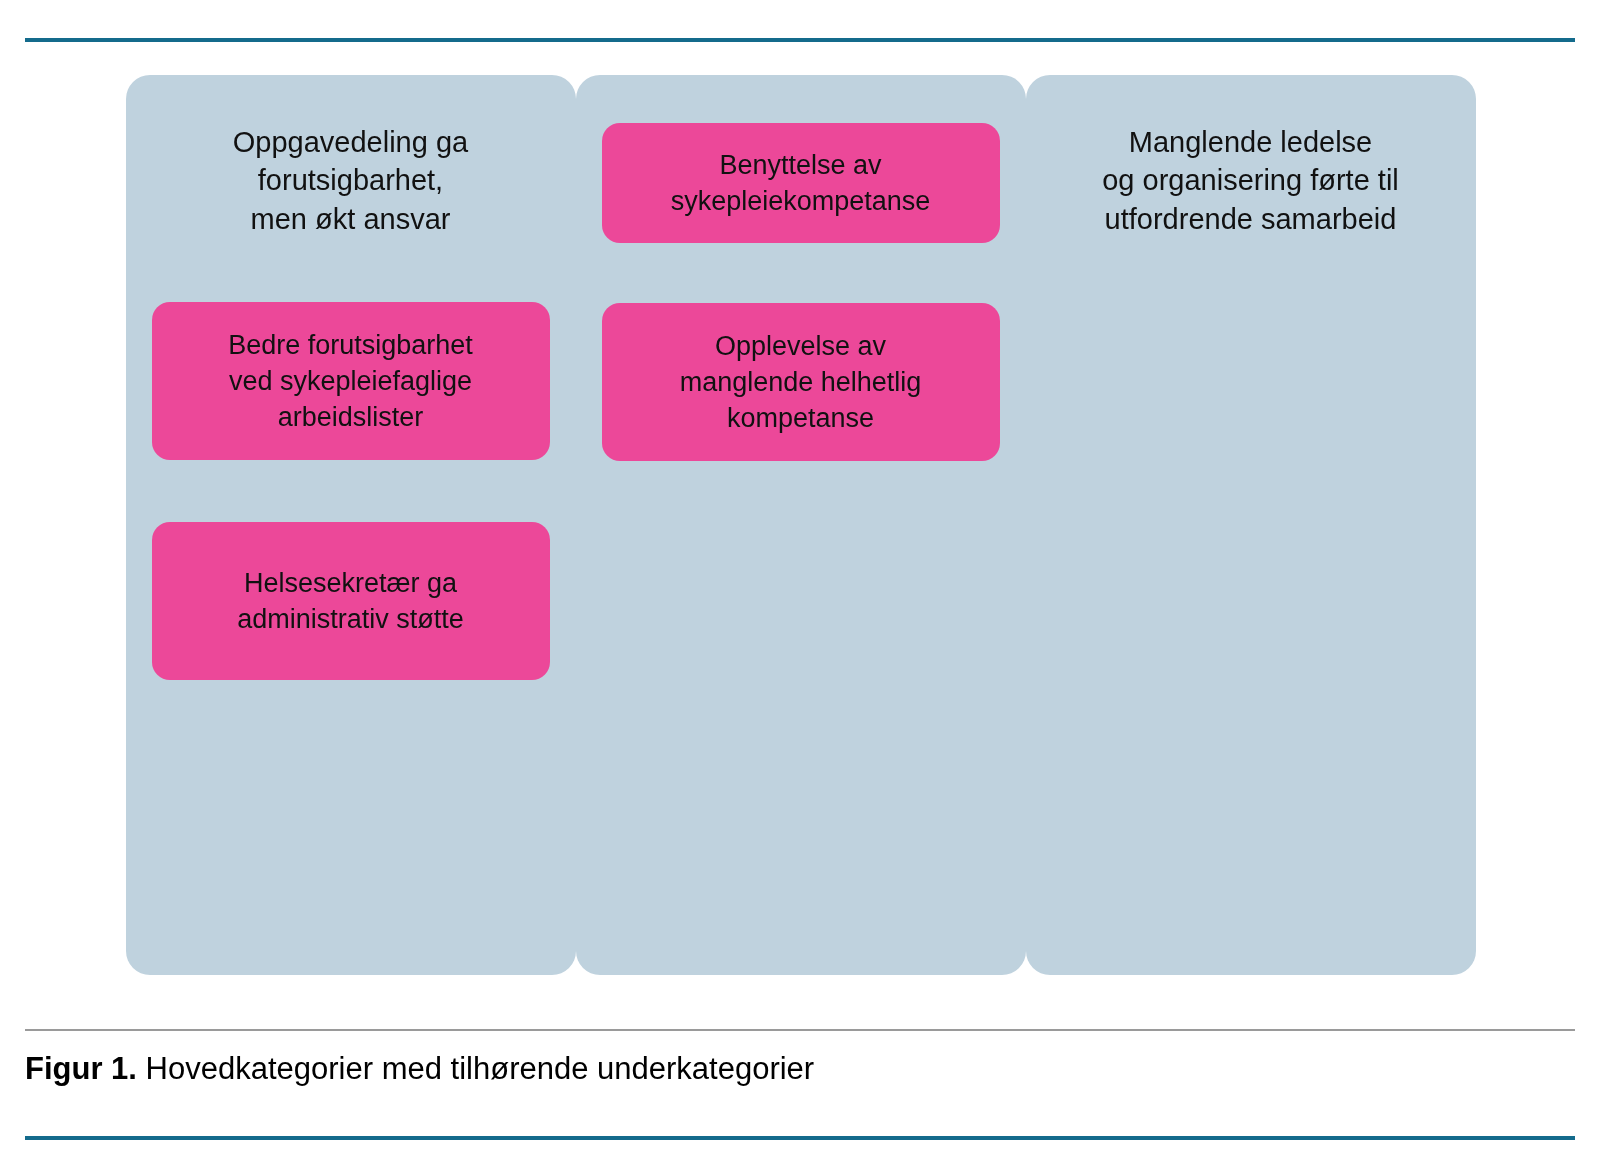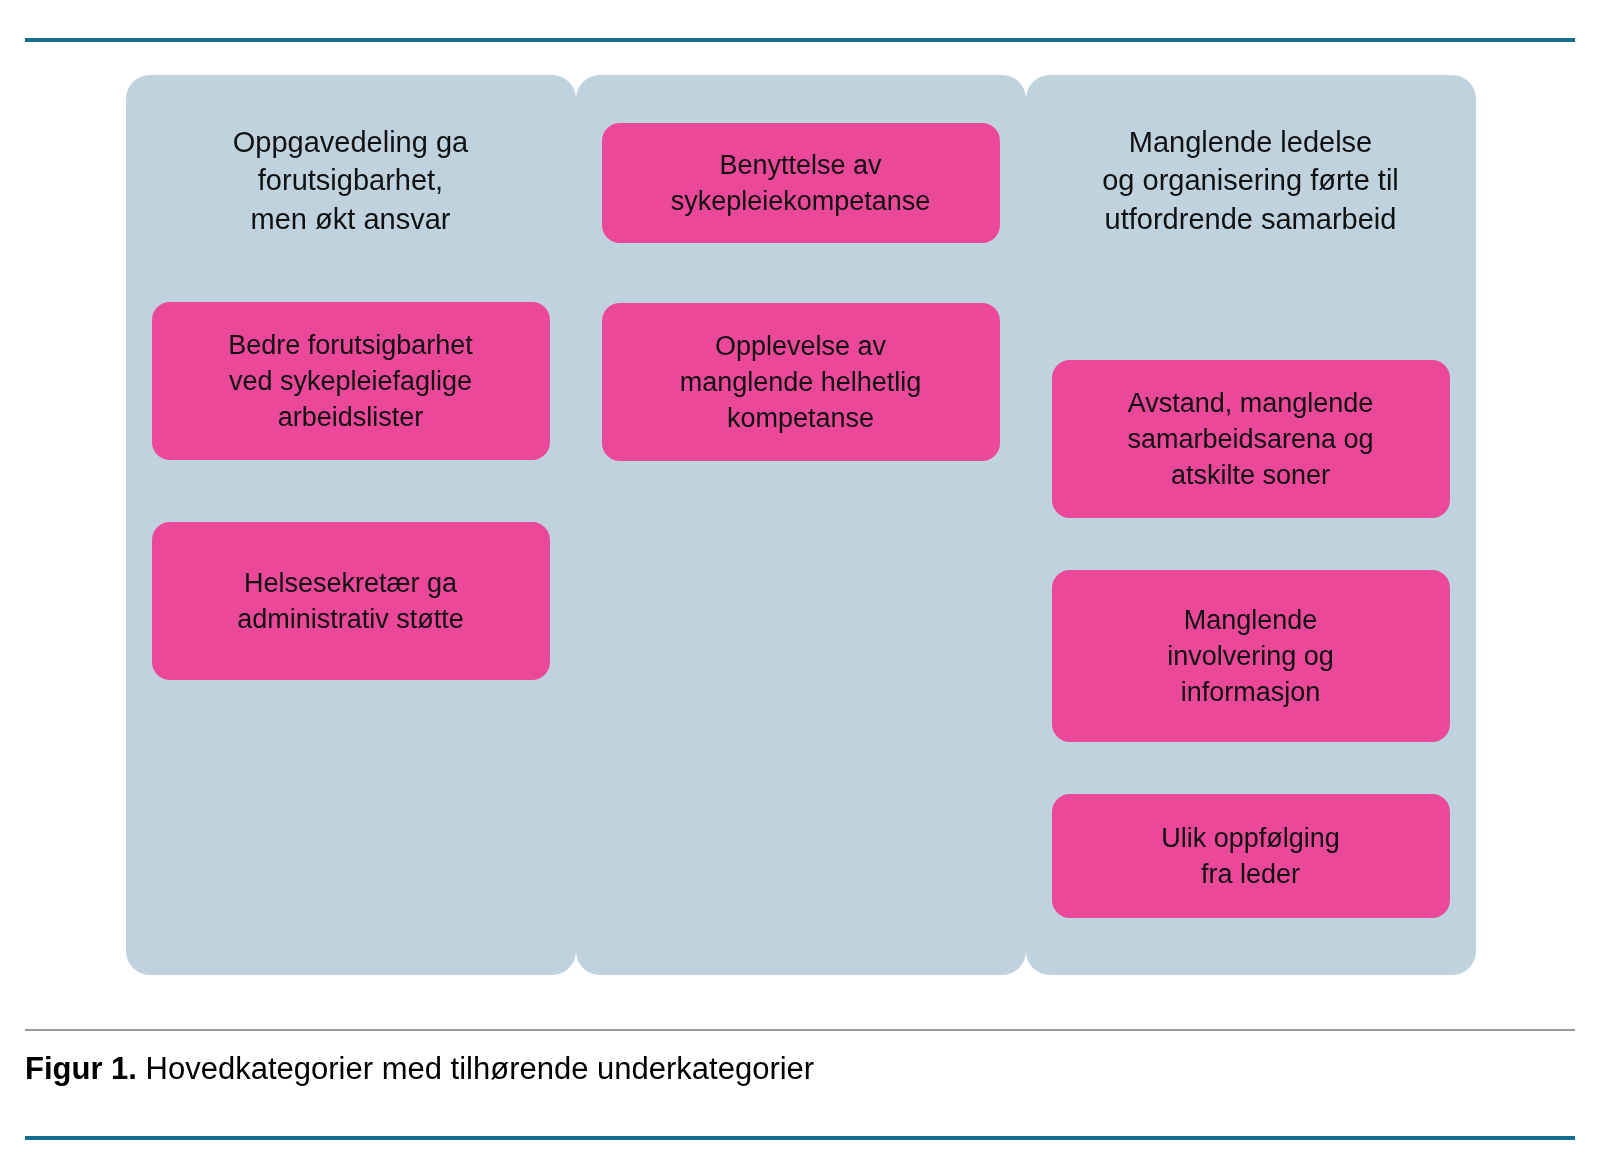--- a/index.html
+++ b/index.html
@@ -161,30 +161,20 @@
         <div class="subcat-box">Opplevelse av
 manglende helhetlig
 kompetanse</div>
       </div>
     </div>
 
     <div class="category-column col-3">
       <div class="category-title">Manglende ledelse
 og organisering førte til
 utfordrende samarbeid</div>
-      <div class="subcat-list">
-        <div class="subcat-box">Avstand, manglende
-samarbeidsarena og
-atskilte soner</div>
-        <div class="subcat-box">Manglende
-involvering og
-informasjon</div>
-        <div class="subcat-box">Ulik oppfølging
-fra leder</div>
-      </div>
     </div>
 
   </div>
 
   <div class="rule-caption"></div>
 
   <div class="caption">
     <span class="caption-label">Figur 1.</span>
     <span class="caption-text">Hovedkategorier med tilhørende underkategorier</span>
   </div>

